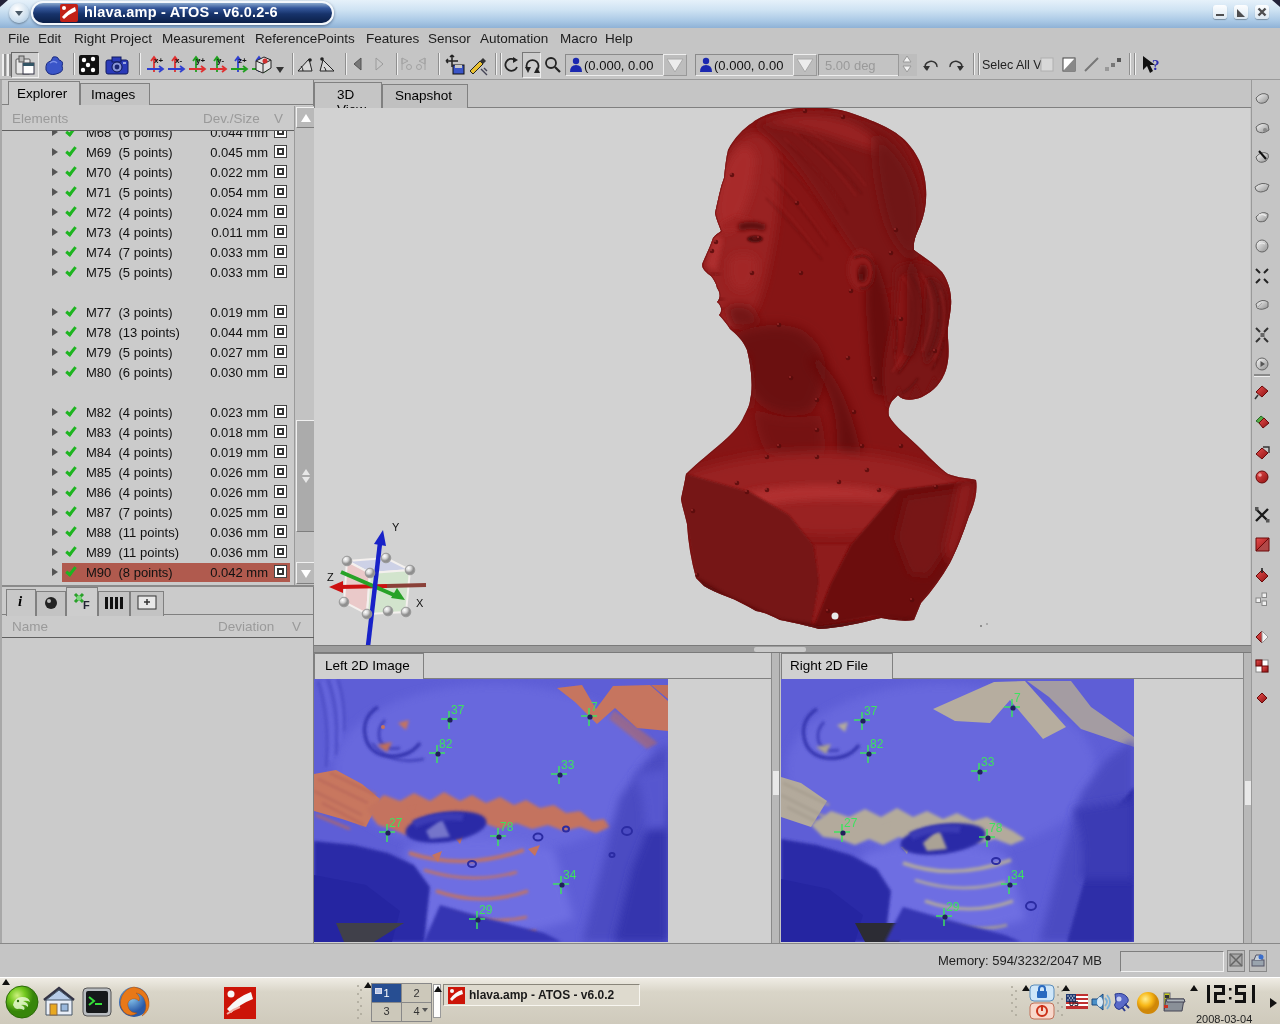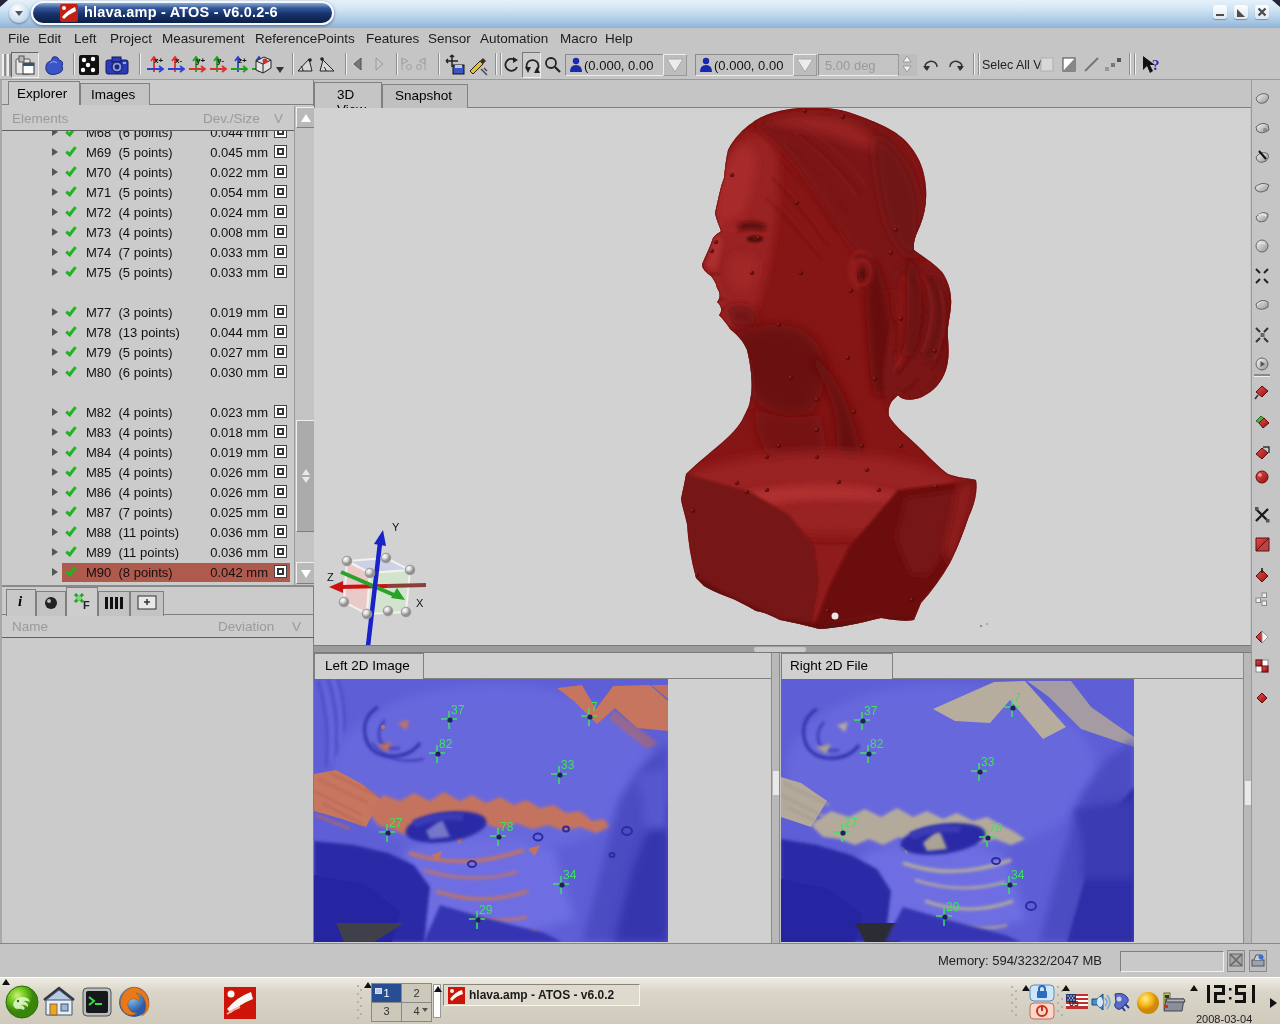--- a/index.html
+++ b/index.html
@@ -31,21 +31,21 @@
       <div class="abs" style="left:3px;top:4px;border-left:8px solid #4e4e50;border-top:8px solid transparent;"></div>
     </div>
   <div class="abs" style="left:1255px;top:5px;width:14px;height:14px;border-radius:3px;background:linear-gradient(#fdfeff,#dce8f2);box-shadow:0 1px 1px rgba(0,0,0,.3);"><svg width="14" height="14">
         <path d="M3.5 3.5 L10.5 10.5 M10.5 3.5 L3.5 10.5" stroke="#4e4e50" stroke-width="2.4"></path>
       </svg></div>
 </div>
 
 <div class="abs" style="left:0;top:28px;width:1280px;height:22px;background:#c5c5c5;color:#1c1c1c;font-size:13.5px;">
   <span class="abs" style="left:8px;top:3px;">File</span>
   <span class="abs" style="left:38px;top:3px;">Edit</span>
-  <span class="abs" style="left:74px;top:3px;">Left</span>
+  <span class="abs" style="left:74px;top:3px;">Right</span>
   <span class="abs" style="left:110px;top:3px;">Project</span>
   <span class="abs" style="left:162px;top:3px;">Measurement</span>
   <span class="abs" style="left:255px;top:3px;">ReferencePoints</span>
   <span class="abs" style="left:366px;top:3px;">Features</span>
   <span class="abs" style="left:428px;top:3px;">Sensor</span>
   <span class="abs" style="left:480px;top:3px;">Automation</span>
   <span class="abs" style="left:560px;top:3px;">Macro</span>
   <span class="abs" style="left:605px;top:3px;">Help</span>
 </div>
 
@@ -305,21 +305,21 @@
 <div class="abs" style="left:272px;top:3px;width:13px;height:13px;background:#fff;border:1px solid #444;">
           <div class="abs" style="left:2px;top:2px;width:7px;height:7px;background:#333;">
             <div class="abs" style="left:2px;top:2px;width:3px;height:3px;background:#fff;"></div>
           </div>
         </div>
 </div>
 <div class="abs" style="left:0;top:91px;width:292px;height:20px;">
 <div class="abs" style="left:50px;top:6px;border-left:6px solid #555;border-top:4px solid transparent;border-bottom:4px solid transparent;"></div>
 <div class="abs" style="left:66px;top:3px;width:6px;height:11px;border-right:3.5px solid #1db520;border-bottom:3.5px solid #1db520;transform:rotate(38deg);"></div>
 <span class="abs" style="left:84px;top:3px;">M73&nbsp;&nbsp;(4 points)</span>
-<span class="abs" style="left:180px;top:3px;width:86px;text-align:right;">0.008 mm</span>
+<span class="abs" style="left:180px;top:3px;width:86px;text-align:right;">0.011 mm</span>
 <div class="abs" style="left:272px;top:3px;width:13px;height:13px;background:#fff;border:1px solid #444;">
           <div class="abs" style="left:2px;top:2px;width:7px;height:7px;background:#333;">
             <div class="abs" style="left:2px;top:2px;width:3px;height:3px;background:#fff;"></div>
           </div>
         </div>
 </div>
 <div class="abs" style="left:0;top:111px;width:292px;height:20px;">
 <div class="abs" style="left:50px;top:6px;border-left:6px solid #555;border-top:4px solid transparent;border-bottom:4px solid transparent;"></div>
 <div class="abs" style="left:66px;top:3px;width:6px;height:11px;border-right:3.5px solid #1db520;border-bottom:3.5px solid #1db520;transform:rotate(38deg);"></div>
 <span class="abs" style="left:84px;top:3px;">M74&nbsp;&nbsp;(7 points)</span>

